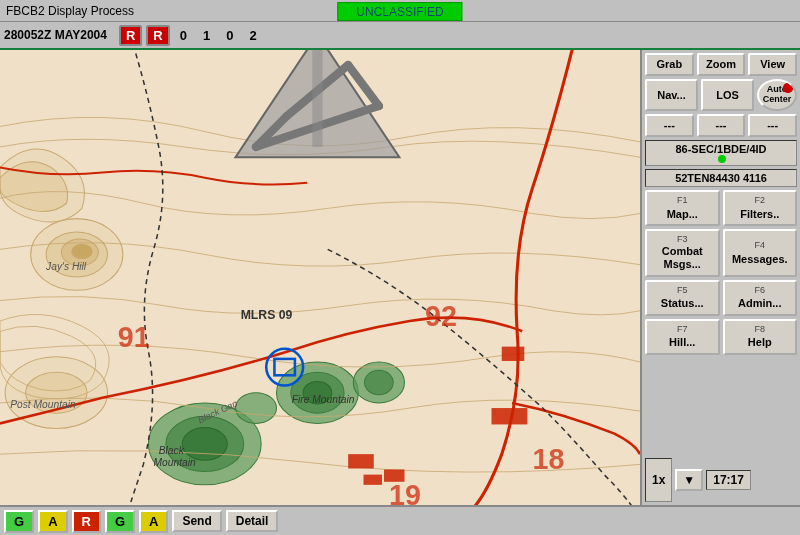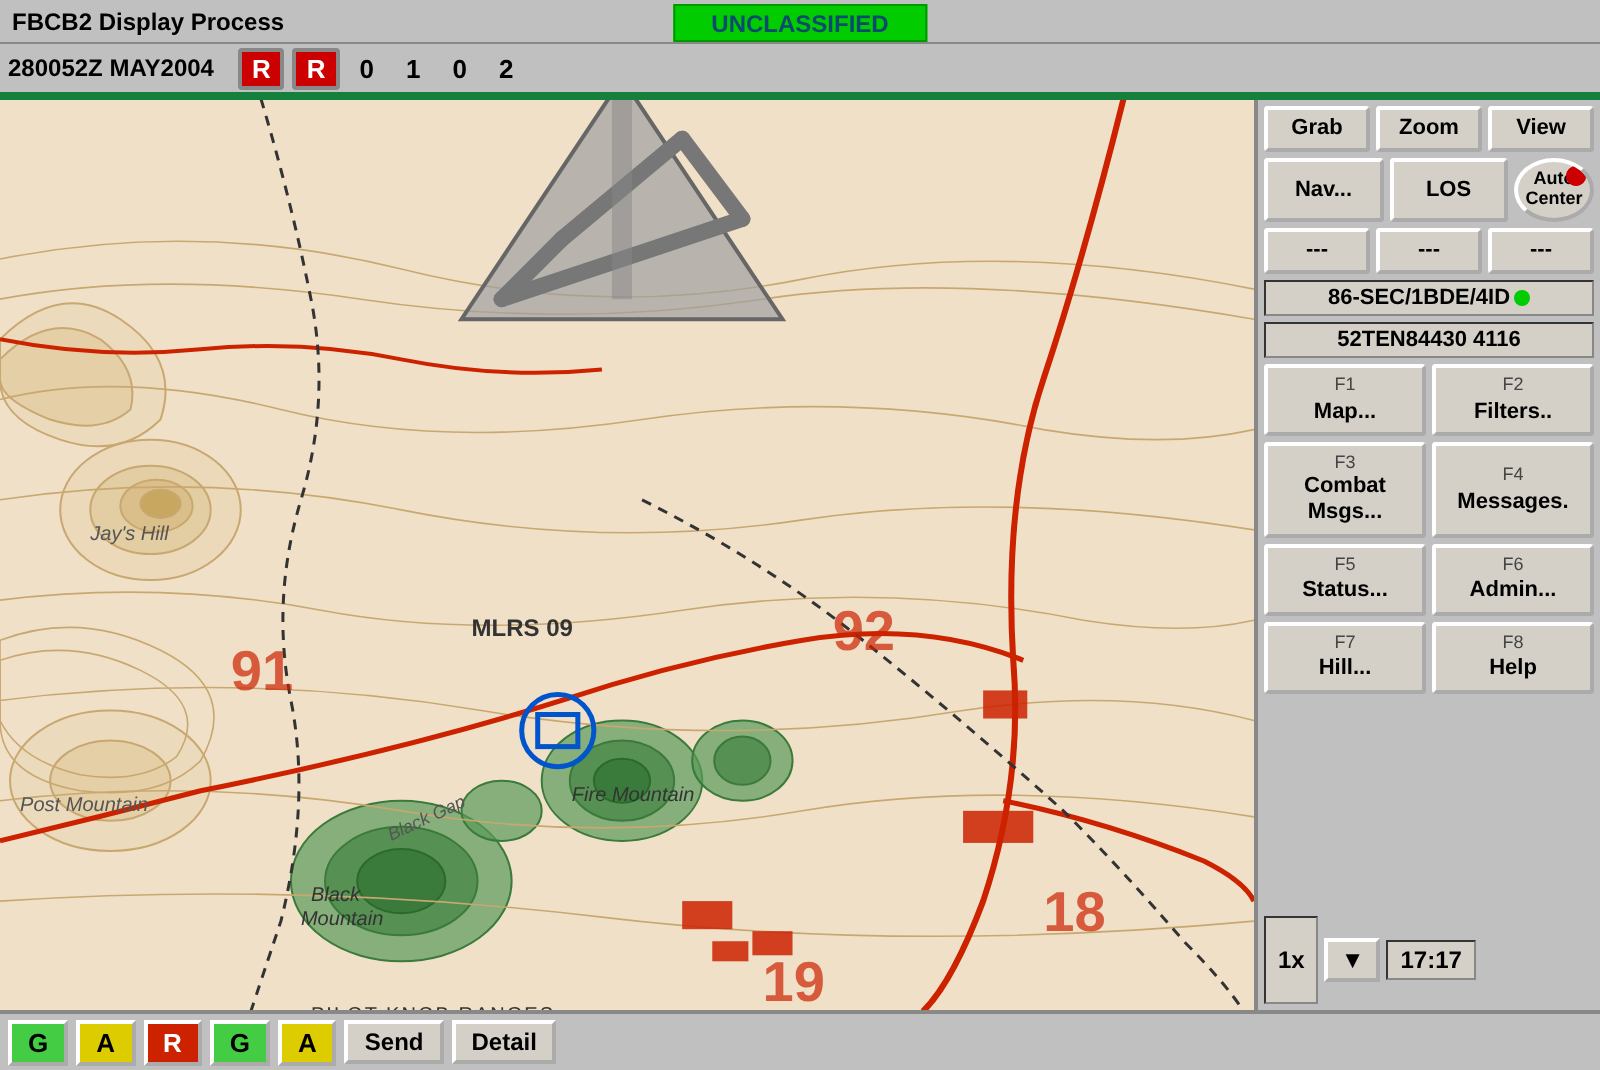--- a/index.html
+++ b/index.html
@@ -6,37 +6,37 @@
     body { width: 800px; height: 535px; overflow: hidden; background: #c8c8c8; font-family: Arial, sans-serif; font-size: 12px; }
     
     #title-bar {
       background: #c0c0c0;
       border-bottom: 1px solid #888;
       display: flex;
       align-items: center;
       padding: 2px 6px;
       height: 22px;
     }
-    #title-bar span { font-size: 12px; font-weight: bold; }
+    #title-bar span { font-size: 12px; font-weight: normal; }
     #unclassified-banner {
       position: absolute;
       top: 2px;
       left: 50%;
       transform: translateX(-50%);
       background: #00cc00;
       color: #0c4a6e;
       font-weight: bold;
       font-size: 13px;
       padding: 1px 18px;
       border: 1px solid #009900;
     }
     
     #toolbar {
       background: #c0c0c0;
-      border-bottom: 4px solid #15803d;
+      border-bottom: 2px solid #15803d;
       display: flex;
       align-items: center;
       padding: 2px 4px;
       height: 28px;
       gap: 4px;
     }
     .toolbar-text { font-size: 12px; font-weight: bold; margin-right: 8px; }
     .toolbar-badge {
       background: #e0e0e0;
       border: 2px solid #888;
@@ -66,21 +66,21 @@
     }
     
     
     #map-svg {
       position: absolute;
       top: 0; left: 0;
       width: 100%; height: 100%;
     }
     
     #right-panel {
-      width: 173px;
+      width: 160px;
       background: #c0c0c0;
       border-left: 2px solid #888;
       display: flex;
       flex-direction: column;
       padding: 3px;
       gap: 3px;
     }
     
     .panel-row {
       display: flex;
@@ -344,21 +344,21 @@
         <span style="position:absolute; top:2px; right:2px; width:10px; height:10px; background:#cc0000; border-radius:50%; display:block;"></span>
       </div>
     </div>
 
     <div class="panel-row">
       <div class="panel-btn" style="text-align:center;">---</div>
       <div class="panel-btn" style="text-align:center;">---</div>
       <div class="panel-btn" style="text-align:center;">---</div>
     </div>
 
-    <div class="panel-info" style="display:flex; align-items:center; justify-content:center;">
+    <div class="panel-info" style="display:flex; align-items:center; justify-content:center;flex-direction:column;">
       <span>86-SEC/1BDE/4ID</span>
       <span class="dot-green"></span>
     </div>
 
     <div class="panel-info">52TEN84430 4116</div>
 
     <div class="panel-row">
       <button class="panel-btn-fn">
         <span class="fn-label">F1</span>
         <span class="fn-text">Map...</span>

